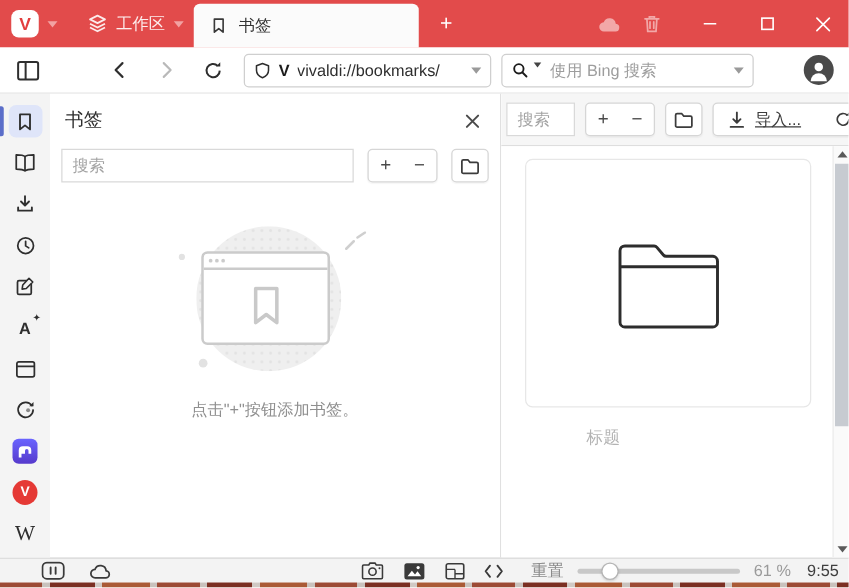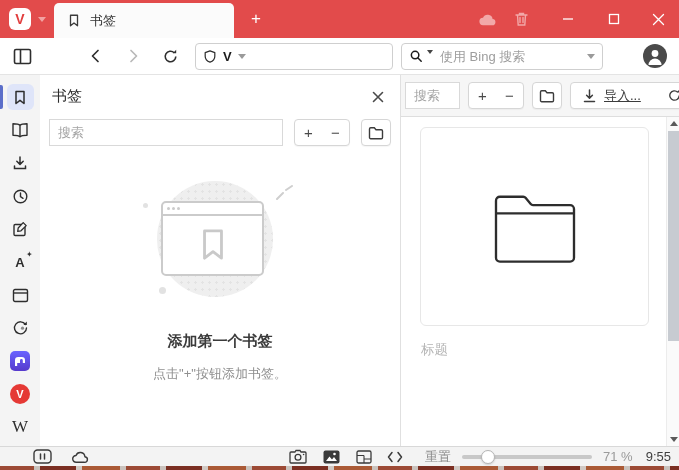--- a/index.html
+++ b/index.html
@@ -118,21 +118,21 @@
     background:#fff;height:27px;box-sizing:border-box;flex:none;width:170px;
     box-shadow:0 1px 1px rgba(0,0,0,.04);}
   .import-btn{display:flex;align-items:center;gap:8px;padding:0 12px;color:#3c3c3c;cursor:pointer;}
   .import-btn .label,.more-btn .label{font-size:13px;color:#3c3c3c;white-space:nowrap;text-decoration:underline;}
   .more-btn{display:flex;align-items:center;gap:7px;margin-left:14px;color:#3c3c3c;cursor:pointer;}
   .main-content{flex:1;position:relative;background:#fff;min-height:0;}
   .detail-card{position:absolute;left:19px;top:10px;width:229px;height:199px;border:1px solid #e7e7e7;
     border-radius:6px;display:flex;align-items:center;justify-content:center;box-sizing:border-box;}
   .detail-fields{position:absolute;left:20px;top:222px;display:flex;flex-direction:column;width:225px;}
   .field-input{border:none;outline:none;font-size:13.5px;color:#333;height:20px;padding:0;
-    font-family:inherit;background:transparent;}
+    font-family:inherit;background:transparent;margin-left:48px;}
   .field-input::placeholder{color:#b3b3b3;}
   .f-shortname{margin-top:12px;}
   .f-description{margin-top:21px;}
 
   
   .scrollbar{position:absolute;right:0;top:0;bottom:0;width:13px;background:#fafafa;
     border-left:1px solid #ececec;box-sizing:border-box;}
   .sb-arrow{position:absolute;left:3px;width:0;height:0;cursor:pointer;}
   .sb-up{top:4px;border-left:4px solid transparent;border-right:4px solid transparent;border-bottom:5px solid #5a5a5a;}
   .sb-down{bottom:4px;border-left:4px solid transparent;border-right:4px solid transparent;border-top:5px solid #5a5a5a;}
@@ -164,20 +164,29 @@
 <body>
 
 <div class="window">
 
   <div class="titlebar">
     <div class="vivaldi-logo">
       <span>V</span>
     </div>
     <span class="caret tb-caret"></span>
 
+    <div class="workspace-btn">
+      <svg width="16" height="16" viewBox="0 0 16 16">
+        <path d="M8 1.5l6 3-6 3-6-3z" fill="none" stroke="#fceaea" stroke-width="1.4" stroke-linejoin="round"></path>
+        <path d="M2 8l6 3 6-3" fill="none" stroke="#fceaea" stroke-width="1.4" stroke-linejoin="round"></path>
+        <path d="M2 11l6 3 6-3" fill="none" stroke="#fceaea" stroke-width="1.4" stroke-linejoin="round"></path>
+      </svg>
+      <span class="label">工作区</span>
+      <span class="caret"></span>
+    </div>
 
     <div class="tab">
       <svg width="14" height="15" viewBox="0 0 16 16">
         <path d="M4 2h8v12l-4-3.2L4 14z" fill="none" stroke="#3a3a3a" stroke-width="1.5" stroke-linejoin="round"></path>
       </svg>
       <span class="label">书签</span>
     </div>
 
     <div class="newtab-btn">
       <span>+</span>
@@ -235,20 +244,21 @@
         <path d="M13.8 8.5a5.3 5.3 0 1 1-1.6-3.8" fill="none" stroke="#2e2e2e" stroke-width="1.6"></path>
         <path d="M14.2 1.8v3.4h-3.4z" fill="#2e2e2e"></path>
       </svg>
     </div>
 
     <div class="urlfield">
       <svg width="14" height="15" viewBox="0 0 16 16">
         <path d="M8 1.5l5.5 2v4.2c0 3.4-2.3 5.7-5.5 6.8-3.2-1.1-5.5-3.4-5.5-6.8V3.5z" fill="none" stroke="#2e2e2e" stroke-width="1.4" stroke-linejoin="round"></path>
       </svg>
       <span class="vbadge">V</span>
+      <span class="url">vivaldi://bookmarks/</span>
       <span class="caret field-caret"></span>
     </div>
 
     <div class="searchfield">
       <svg width="15" height="15" viewBox="0 0 16 16">
         <circle cx="6.5" cy="6.5" r="4" fill="none" stroke="#1b1b1b" stroke-width="1.6"></circle>
         <path d="M9.6 9.6l3.4 3.4" stroke="#1b1b1b" stroke-width="1.6" stroke-linecap="round"></path>
       </svg>
       <span class="mini-caret"></span>
       <input placeholder="使用 Bing 搜索" style="">
@@ -373,21 +383,20 @@
             <div class="illu-body">
               <svg width="24" height="32" viewBox="0 0 24 34">
                 <path d="M3 2h18v29l-9-7-9 7z" fill="#fff" stroke="#c9c9c9" stroke-width="3" stroke-linejoin="round"></path>
               </svg>
             </div>
           </div>
           <svg class="illu-spark" width="17" height="15" viewBox="0 0 17 15">
             <path d="M1 14L7 8M10 5l6-4" fill="none" stroke="#cfcfcf" stroke-width="2" stroke-linecap="round"></path>
           </svg>
         </div>
-        <div class="empty-title">添加第一个书签</div>
         <div class="empty-hint">点击"+"按钮添加书签。</div>
       </div>
     </div>
 
     <div class="main">
       <div class="main-toolbar">
         <input class="text-input main-search" placeholder="搜索" style="">
         <div class="btn-group">
           <div class="gbtn">
             <span>+</span>
@@ -477,18 +486,18 @@
     <div class="sbtn sb-code">
       <svg width="16" height="12" viewBox="0 0 16 12">
         <path d="M5 1.5L1.5 6 5 10.5M11 1.5L14.5 6 11 10.5" fill="none" stroke="#3a3a3a" stroke-width="1.5" stroke-linecap="round" stroke-linejoin="round"></path>
       </svg>
     </div>
     <div class="sb-reset">重置</div>
     <div class="zoom-slider">
       <div class="slider-track"></div>
       <div class="slider-knob"></div>
     </div>
-    <div class="sb-zoom">71 %</div>
+    <div class="sb-zoom">61 %</div>
     <div class="sb-time">9:55</div>
   </div>
 
   <div class="bottom-strip"></div>
 </div>
 
 </body></html>

